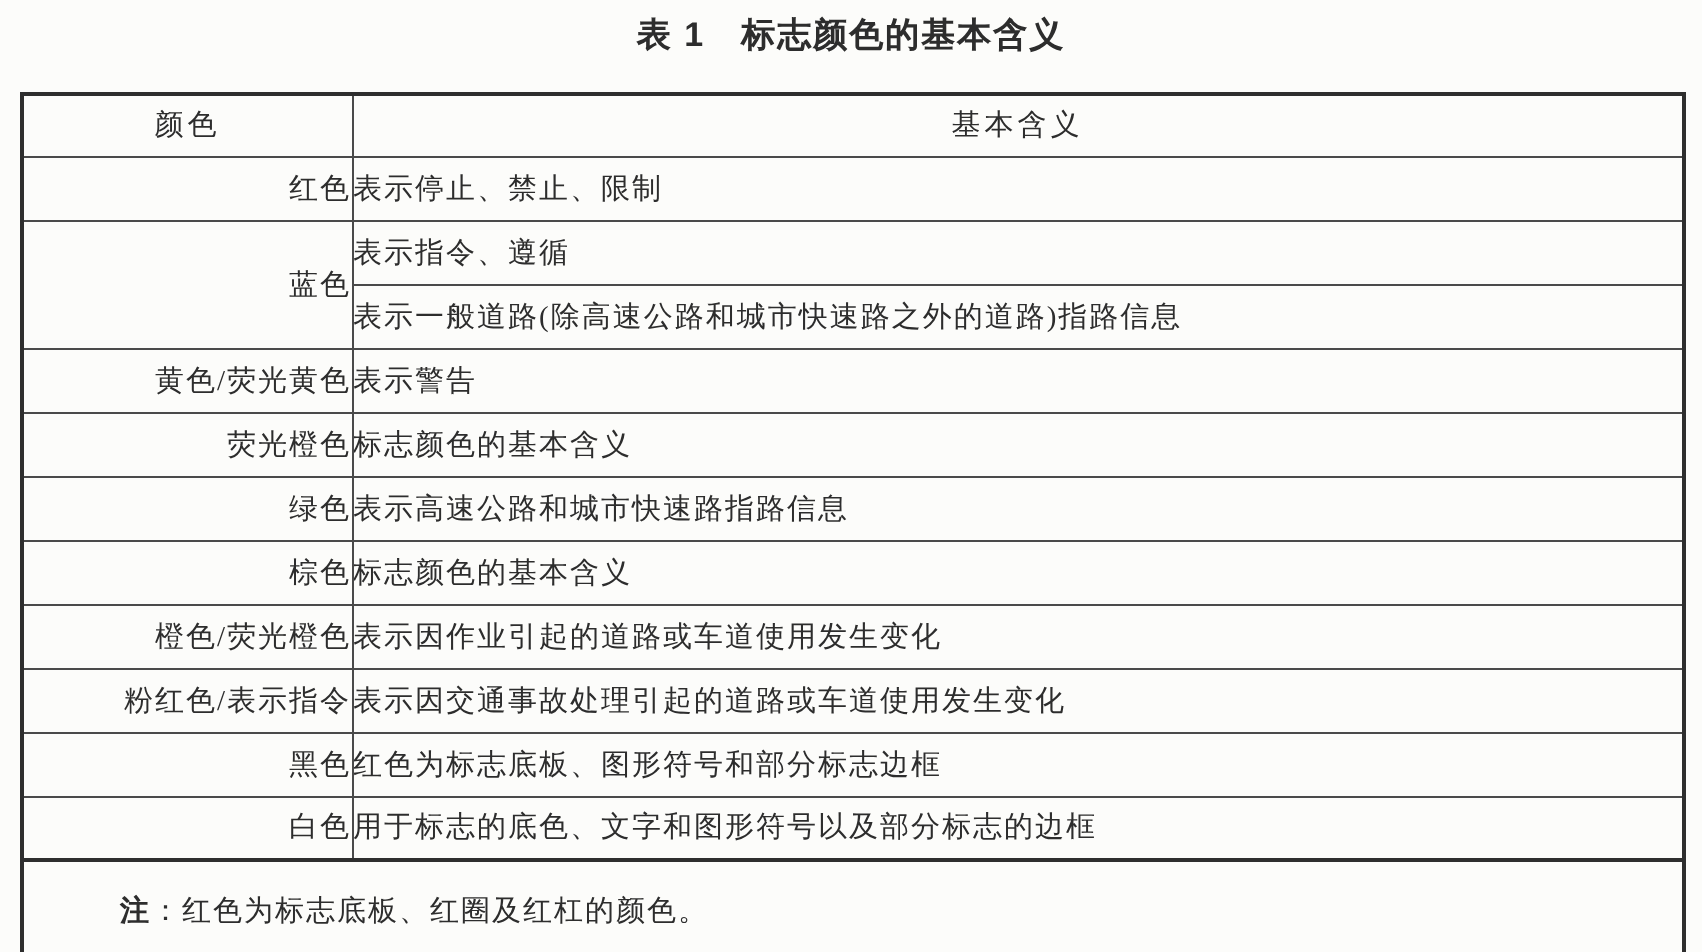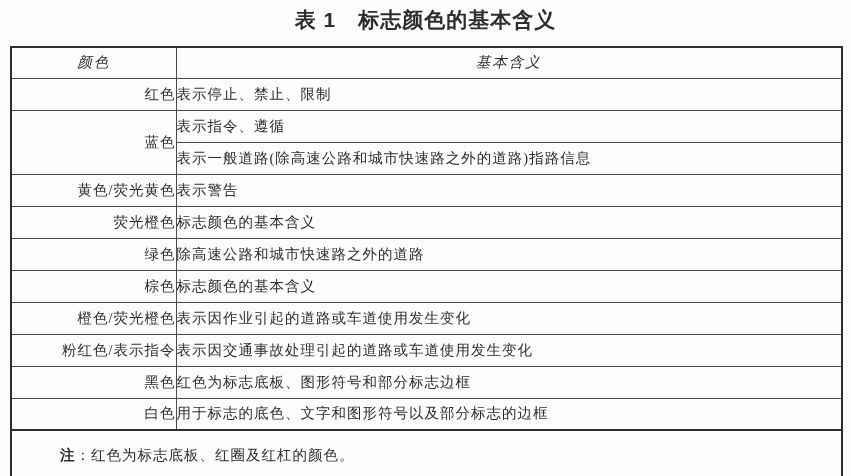--- a/index.html
+++ b/index.html
@@ -14,21 +14,21 @@
     background:var(--bg);
     font-family:"Liberation Serif","DejaVu Serif",serif;
     color:var(--ink);
     overflow:hidden;
   }
   .page{position:relative;width:851px;height:476px;}
   .caption{
     position:absolute;top:6px;left:0;width:100%;
     text-align:center;
     font-family:"Liberation Sans","DejaVu Sans",sans-serif;
-    font-weight:bold;font-size:21px;letter-spacing:1px;
+    font-weight:bold;font-size:17px;letter-spacing:1px;
   }
   table.std{
     position:absolute;left:10px;top:46px;width:831px;
     border-collapse:collapse;table-layout:fixed;
     font-size:14.5px;
     border:2px solid var(--line-heavy);
   }
   table.std th, table.std td{
     border:1px solid var(--line);
     padding:0;
@@ -37,21 +37,20 @@
   }
   col.c-color{width:165px;}
   col.c-meaning{width:666px;}
   thead tr{height:31px;}
   tbody tr{height:32px;}
   tfoot tr{height:50px;}
   thead th{
     font-weight:normal;text-align:center;
     border-bottom-width:2px;border-bottom-color:var(--line-heavy);
     letter-spacing:2px;
-    font-style:italic;
   }
   td.color-cell{text-align:right;vertical-align:middle;letter-spacing:1px;margin-top:26px;}
   td.meaning-cell{text-align:left;vertical-align:middle;padding-left:11px;letter-spacing:1px;margin-top:28px;}
   tfoot td.note-cell{
     border-top-width:2px;border-top-color:var(--line-heavy);
     text-align:left;vertical-align:middle;padding-left:48px;letter-spacing:1px;
   }
   tfoot td.note-cell b{font-weight:bold;}
 </style>
 </head>
@@ -87,21 +86,21 @@
         <tr>
           <td class="color-cell" rowspan="1">黄色/荧光黄色</td>
           <td class="meaning-cell">表示警告</td>
         </tr>
         <tr>
           <td class="color-cell" rowspan="1">荧光橙色</td>
           <td class="meaning-cell">标志颜色的基本含义</td>
         </tr>
         <tr>
           <td class="color-cell" rowspan="1">绿色</td>
-          <td class="meaning-cell">除高速公路和城市快速路之外的道路</td>
+          <td class="meaning-cell">表示高速公路和城市快速路指路信息</td>
         </tr>
         <tr>
           <td class="color-cell" rowspan="1">棕色</td>
           <td class="meaning-cell">标志颜色的基本含义</td>
         </tr>
         <tr>
           <td class="color-cell" rowspan="1">橙色/荧光橙色</td>
           <td class="meaning-cell">表示因作业引起的道路或车道使用发生变化</td>
         </tr>
         <tr>

